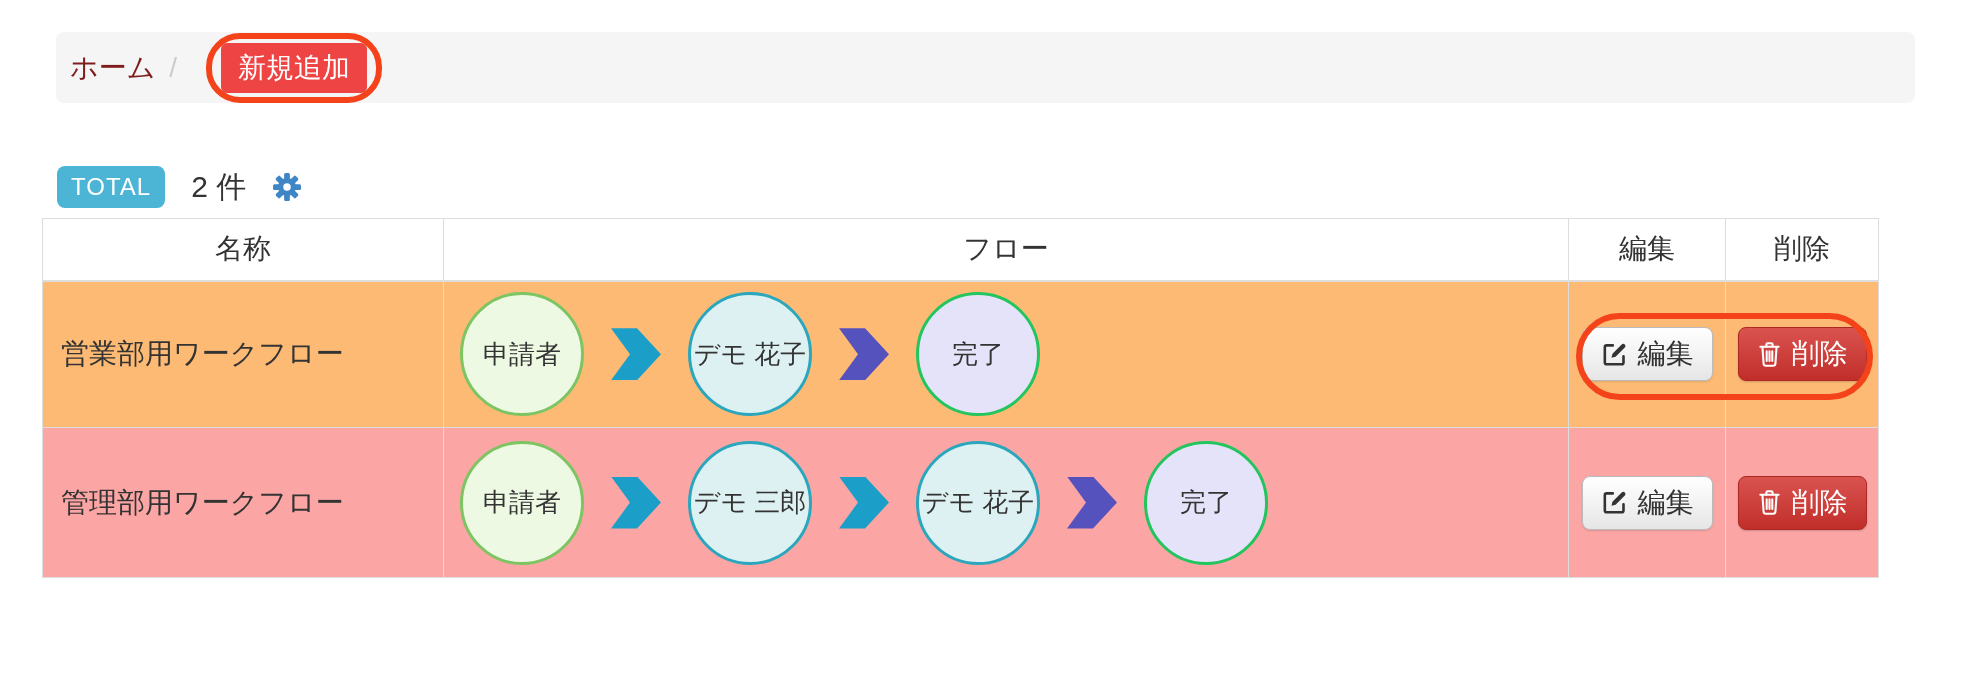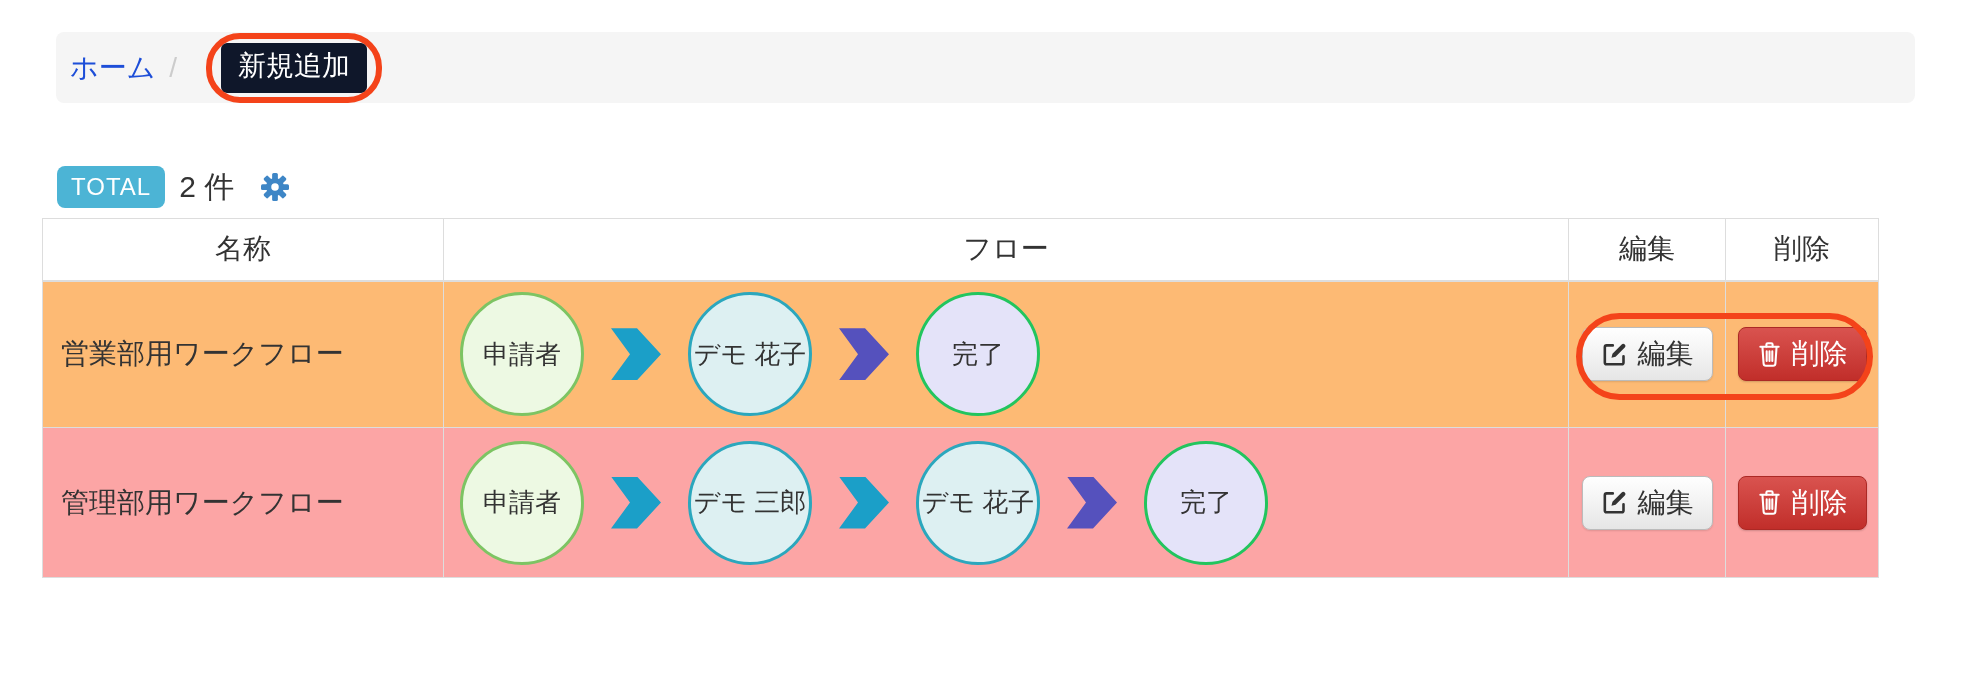--- a/index.html
+++ b/index.html
@@ -10,47 +10,47 @@
   }
   .page { position: relative; width: 1982px; height: 684px; overflow: hidden; background: #ffffff; }
 
   
   .breadcrumb-bar {
     position: absolute; left: 56px; top: 32px; width: 1859px; height: 71px;
     background: #f5f5f5; border-radius: 8px;
     display: flex; align-items: center; padding: 0 14px;
     font-size: 28px;
   }
-  .crumb-link { color: #1d4ed8; text-decoration: none; cursor: pointer; }
+  .crumb-link { color: #7f1d1d; text-decoration: none; cursor: pointer; }
   .crumb-sep { color: #cccccc; margin: 0 14px; }
   .crumb-current { color: #333333; }
 
   .btn-ring-wrap { position: relative; display: inline-block; margin-left: 30px; }
   .new-btn {
-    display: inline-block; background: #0f172a; color: #ffffff;
+    display: inline-block; background: #ef4444; color: #ffffff;
     font-size: 28px; line-height: 1; padding: 11px 17px;
     border: none; border-radius: 6px; cursor: pointer;
-    font-family: Liberation Mono, monospace;
+    font-family: Liberation Sans, sans-serif;
   }
   .ring {
     position: absolute; border: 6px solid #f4431a; pointer-events: none; z-index: 5;
   }
   .ring-btn { inset: -10px -15px; border-radius: 34px; }
 
   
   .summary-row {
     position: absolute; left: 57px; top: 166px; height: 42px;
     display: flex; align-items: center;
   }
   .total-badge {
     background: #4cb4d5; color: #ffffff; font-weight: normal;
     font-size: 24px; line-height: 1; padding: 9px 14px; border-radius: 8px;
     letter-spacing: 1px;
   }
-  .total-count { font-size: 30px; color: #333333; margin-left: 14px; }
+  .total-count { font-size: 30px; color: #333333; margin-left: 26px; }
   .order-link {
     display: inline-flex; align-items: center; margin-left: 26px;
     color: #3e86c6; font-size: 28px; text-decoration: none; cursor: pointer;
   }
   .order-link .gear { margin-right: 9px; display: inline-flex; }
 
   
   .table-wrap { position: absolute; left: 42px; top: 218px; width: 1837px; }
   table.wf {
     border-collapse: collapse; table-layout: fixed; width: 1836px;

